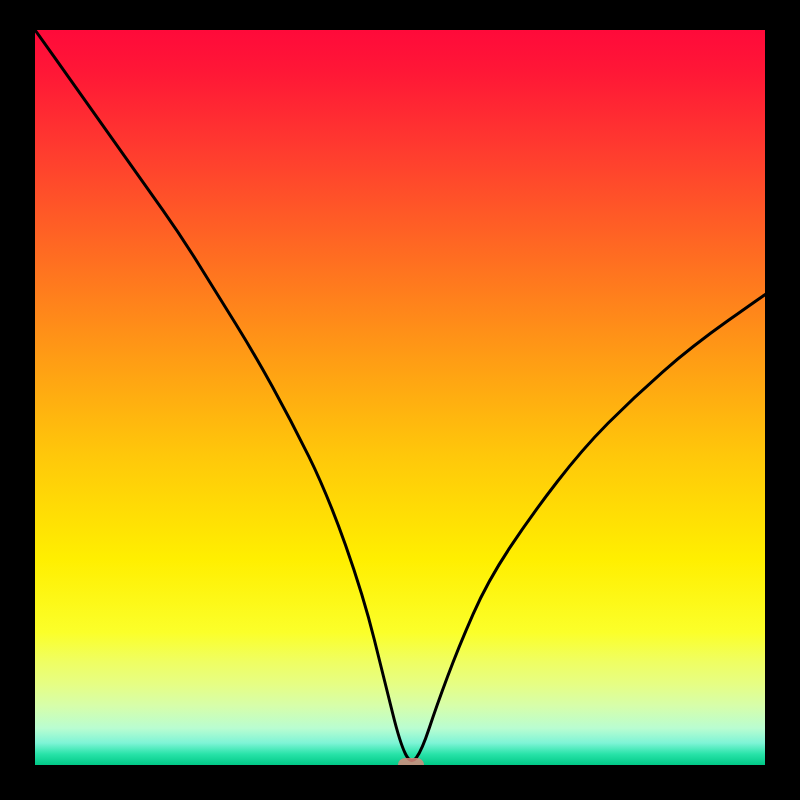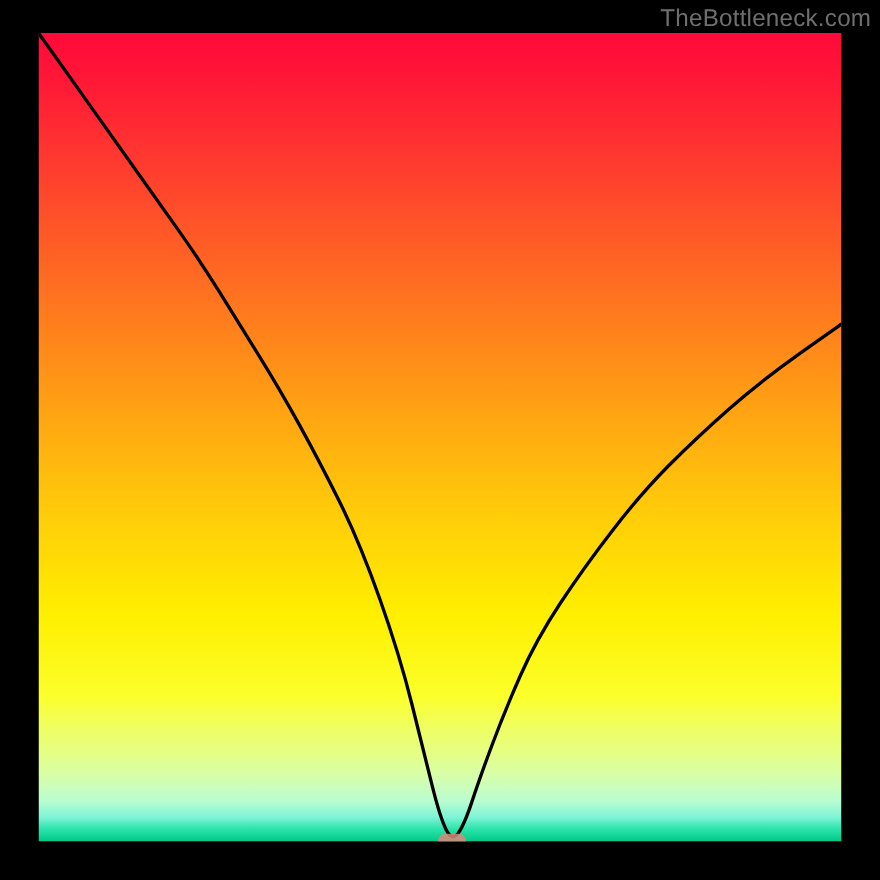--- a/index.html
+++ b/index.html
@@ -70,21 +70,20 @@
     background: #d98a7c;
     opacity: 0.85;
     z-index: 4;
     transform: translate(-50%, -50%);
   }
 </style>
 </head>
 <body>
 
 <div class="frame">
-  <div class="watermark">TheBottleneck.com</div>
 
   <div class="plot-area">
     <div class="gradient"></div>
 
     <svg class="curve" viewBox="0 0 730 735" preserveAspectRatio="none">
       <path id="curve-path" fill="none" stroke="#000000" stroke-width="3" stroke-linecap="round" stroke-linejoin="round" d="M 0.0 0.0 Q 0.0 0.0 18.3 25.7 Q 36.5 51.4 54.8 77.2 Q 73.0 102.9 91.3 128.6 Q 109.5 154.4 127.8 180.1 Q 146.0 205.8 164.3 235.2 Q 182.5 264.6 200.8 294.0 Q 219.0 323.4 237.3 356.5 Q 255.5 389.6 273.8 426.3 Q 292.0 463.1 310.3 514.5 Q 328.5 566.0 339.4 610.0 Q 350.4 654.1 357.7 683.5 Q 365.0 713.0 370.5 724.0 Q 375.9 735.0 381.4 727.6 Q 386.9 720.3 394.2 698.3 Q 401.5 676.2 412.5 646.8 Q 423.4 617.4 438.0 584.3 Q 452.6 551.3 474.5 518.2 Q 496.4 485.1 522.0 452.0 Q 547.5 418.9 573.0 393.2 Q 598.6 367.5 627.8 341.8 Q 657.0 316.1 693.5 290.3 T 730.0 264.6"></path>
     </svg>
 
     <div id="marker" class="marker" style="left: 375.95px; top: 735px; background: rgb(217, 138, 124);"></div>
   </div>

